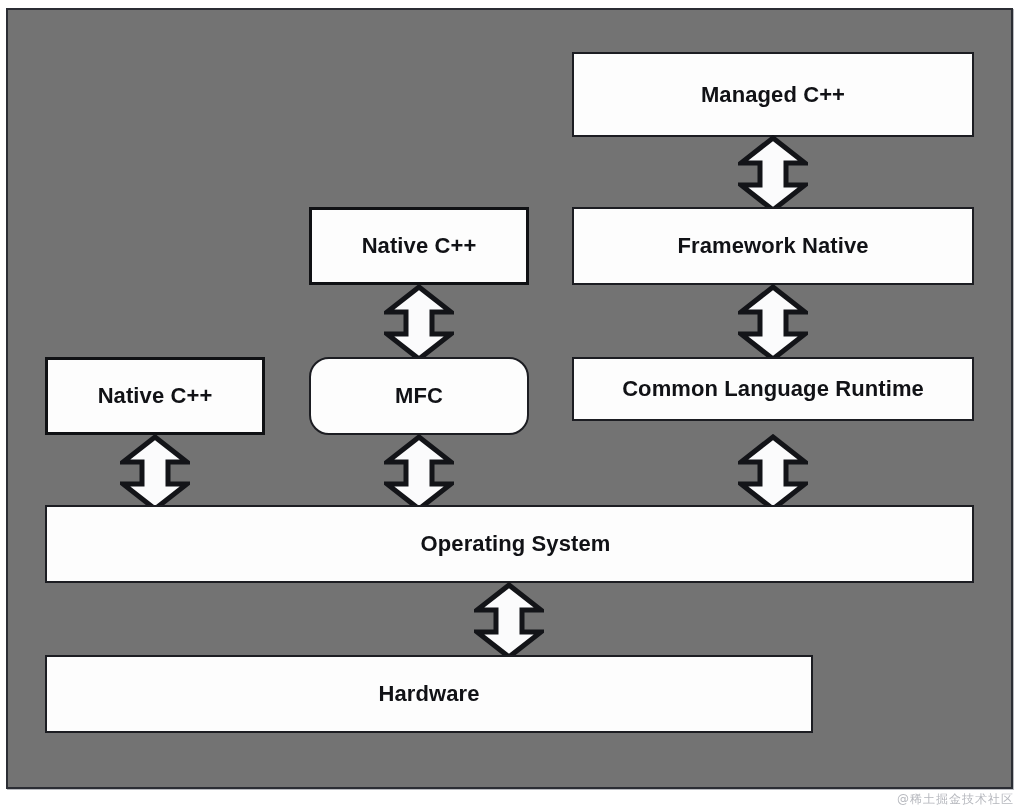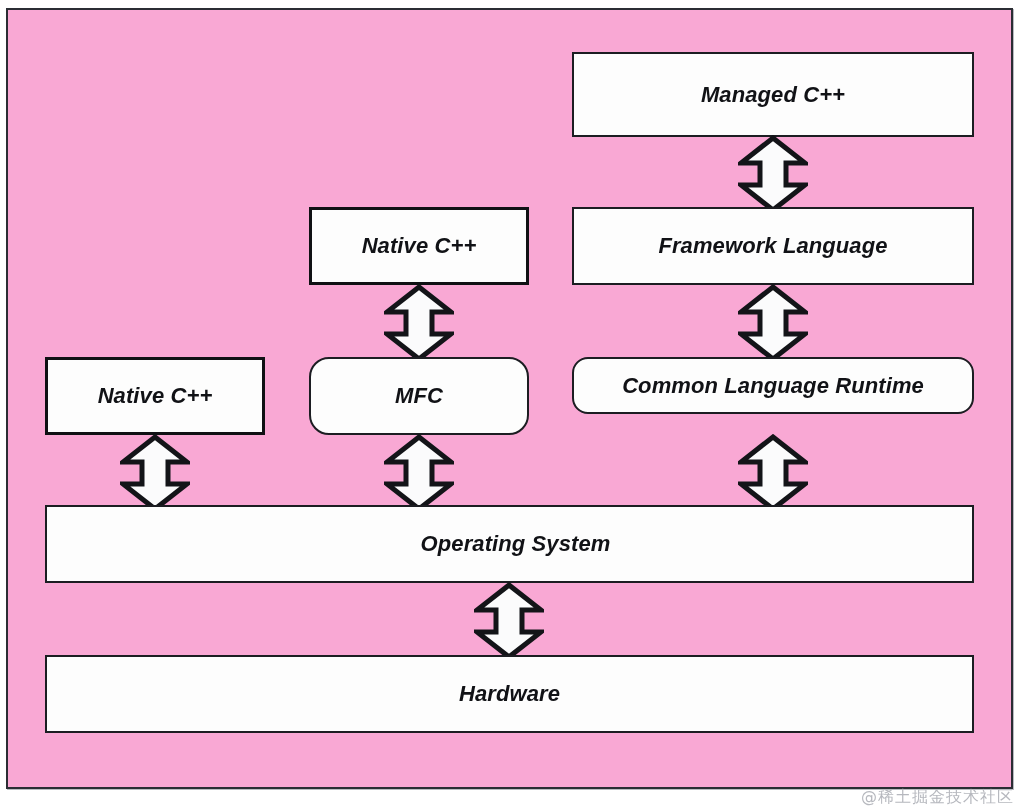--- a/index.html
+++ b/index.html
@@ -24,24 +24,23 @@
   }
 
   
   .panel {
     position: absolute;
     left: 6px;
     top: 8px;
     width: 1007px;
     height: 781px;
     box-sizing: border-box;
-    background: #f9a8d4;
+    background: #737373;
     border: 2px solid #2b2d34;
     box-shadow: 1px 1px 0 0 #b9bbc0;
-    font-style: italic;
   }
 
   
   .node {
     position: absolute;
     box-sizing: border-box;
     background: #fdfdfd;
     border: 2px solid #1c1d22;
     display: flex;
     align-items: center;
@@ -72,21 +71,21 @@
     fill: #fbfbfc;
     stroke: #131418;
     stroke-width: 5;
     stroke-linejoin: miter;
   }
 
   .watermark {
     position: absolute;
     right: 10px;
     bottom: 4px;
-    font-size: 16px;
+    font-size: 12px;
     color: #b6b8be;
     font-family: "DejaVu Sans", sans-serif;
     letter-spacing: 1px;
     white-space: nowrap;
   }
 </style>
 </head>
 <body>
 
 <div id="canvas">
@@ -101,21 +100,21 @@
       <svg viewBox="0 0 70 78" preserveAspectRatio="none">
         <polygon points="35,3 67,28 48,28 48,50 67,50 35,75 3,50 22,50 22,28 3,28"></polygon>
       </svg>
     </div>
 
     <div class="node thick" style="left:301px; top:197px; width:220px; height:78px;">
       <span>Native C++</span>
     </div>
 
     <div class="node" style="left:564px; top:197px; width:402px; height:78px;">
-      <span>Framework Language</span>
+      <span>Framework Native</span>
     </div>
 
     <div class="arrow" style="left:376px; top:274px; width:70px; height:78px;">
       <svg viewBox="0 0 70 78" preserveAspectRatio="none">
         <polygon points="35,3 67,28 48,28 48,50 67,50 35,75 3,50 22,50 22,28 3,28"></polygon>
       </svg>
     </div>
 
     <div class="arrow" style="left:730px; top:274px; width:70px; height:78px;">
       <svg viewBox="0 0 70 78" preserveAspectRatio="none">
@@ -124,21 +123,21 @@
     </div>
 
     <div class="node thick" style="left:37px; top:347px; width:220px; height:78px;">
       <span>Native C++</span>
     </div>
 
     <div class="node" style="left:301px; top:347px; width:220px; height:78px;border-radius:20px;">
       <span>MFC</span>
     </div>
 
-    <div class="node" style="left:564px; top:347px; width:402px; height:57px;border-radius:16px;">
+    <div class="node" style="left:564px; top:347px; width:402px; height:64px;">
       <span>Common Language Runtime</span>
     </div>
 
     <div class="arrow" style="left:112px; top:424px; width:70px; height:78px;">
       <svg viewBox="0 0 70 78" preserveAspectRatio="none">
         <polygon points="35,3 67,28 48,28 48,50 67,50 35,75 3,50 22,50 22,28 3,28"></polygon>
       </svg>
     </div>
 
     <div class="arrow" style="left:376px; top:424px; width:70px; height:78px;">
@@ -156,21 +155,21 @@
     <div class="node" style="left:37px; top:495px; width:929px; height:78px;padding-left:12px;">
       <span>Operating System</span>
     </div>
 
     <div class="arrow" style="left:466px; top:572px; width:70px; height:78px;">
       <svg viewBox="0 0 70 78" preserveAspectRatio="none">
         <polygon points="35,3 67,28 48,28 48,50 67,50 35,75 3,50 22,50 22,28 3,28"></polygon>
       </svg>
     </div>
 
-    <div class="node" style="left:37px; top:645px; width:929px; height:78px;">
+    <div class="node" style="left:37px; top:645px; width:768px; height:78px;">
       <span>Hardware</span>
     </div>
 
   </div>
 
   <div class="watermark">@稀土掘金技术社区</div>
 
 </div>
 
 </body></html>

